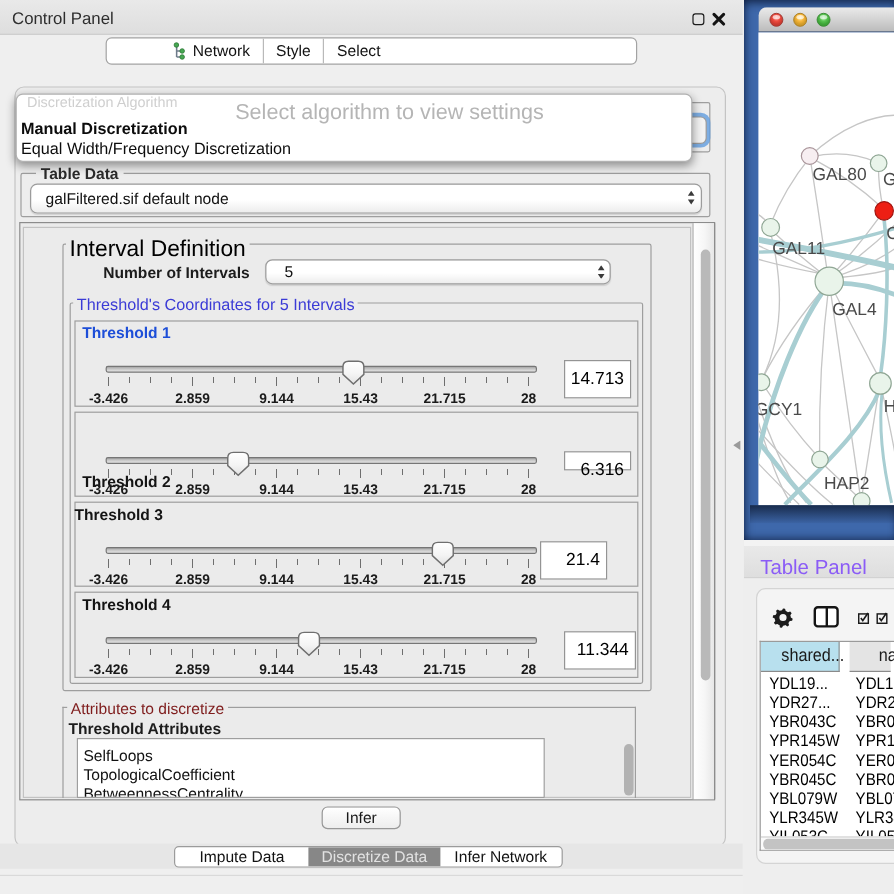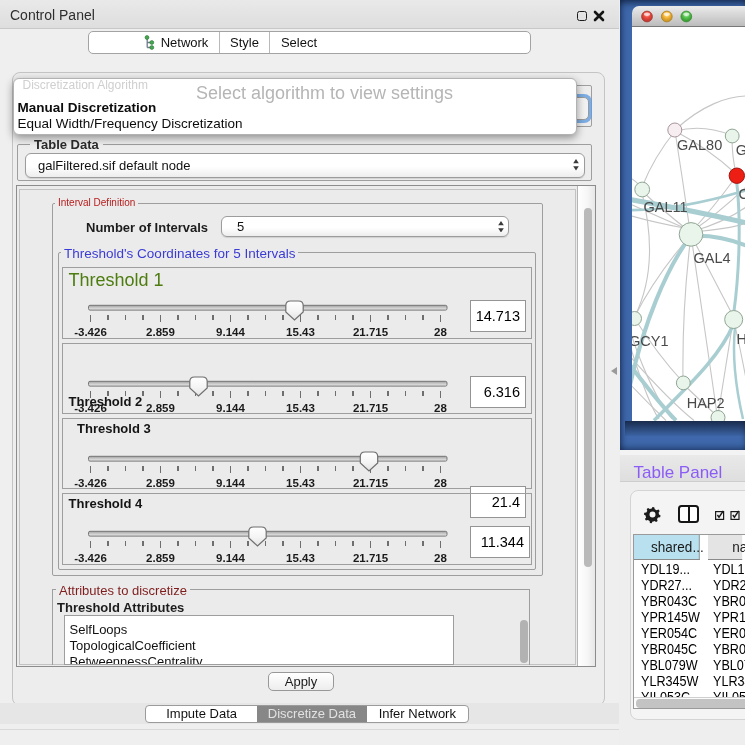--- a/index.html
+++ b/index.html
@@ -50,35 +50,35 @@
     <path d="M3 11.5 L5.8 7.3 L0.2 7.3 Z" fill="#3a3a3a"></path>
   </svg>
 
 <div class="abs" style="left:15.5px;top:185px;width:580.5px;height:482px;border:1px solid #8c8c8c;background:#ebebeb;"></div>
 <div class="abs" style="left:19px;top:188.5px;width:557px;height:476px;border:1px solid #c2c2c2;background:#ebebeb;"></div>
 
 <div class="abs" style="left:576.5px;top:186px;width:19px;height:480px;background:linear-gradient(90deg,#ffffff,#f6f6f6 55%,#e7e7e7);border-left:1px solid #b5b5b5;border-right:1px solid #8c8c8c;"></div>
 <div class="abs" style="left:584px;top:208px;width:8px;height:359px;background:#b9b9b9;border-radius:4px;"></div>
 
 <div class="abs" style="left:52px;top:203px;width:491px;height:373px;border:1px solid #9e9e9e;border-radius:2px;"></div>
-<div class="abs" style="left:55px;top:196.5px;padding:0 3px;background:#ebebeb;font-size:10px;color:#b91c1c;">Interval Definition</div>
+<div class="abs" style="left:55px;top:196.5px;padding:0 3px;background:#ebebeb;font-size:19px;color:#000000;">Interval Definition</div>
 
 <div class="abs" style="left:86px;top:220px;font-size:13px;font-weight:bold;color:#1c1c1c;">Number of Intervals</div>
 <div class="abs" style="left:221px;top:215.5px;width:288px;height:21.5px;background:linear-gradient(#ffffff 55%,#ededed);border:1px solid #9c9c9c;border-radius:6px;box-shadow:0 1px 1px rgba(0,0,0,0.12);"></div>
 <div class="abs" style="left:237px;top:219px;font-size:13px;color:#111;">5</div>
 <svg class="abs" style="left:498px;top:220.7px;" width="6" height="11.5" viewBox="0 0 6 11.5">
     <path d="M3 0 L5.8 4.2 L0.2 4.2 Z" fill="#3a3a3a"></path>
     <path d="M3 11.5 L5.8 7.3 L0.2 7.3 Z" fill="#3a3a3a"></path>
   </svg>
 
 <div class="abs" style="left:58px;top:252px;width:478px;height:318px;border:1px solid #9e9e9e;border-radius:2px;"></div>
 <div class="abs" style="left:61px;top:245.5px;padding:0 3px;background:#ebebeb;font-size:13.5px;color:#3b3bd6;">Threshold's Coordinates for 5 Intervals</div>
 
 <div class="abs" style="left:62px;top:267.0px;width:470px;height:71.5px;border:1px solid #9e9e9e;"></div>
-<div class="abs" style="left:68.5px;top:270.2px;font-size:18px;font-weight:normal;color:#4d7c0f;">Threshold 1</div>
+<div class="abs" style="left:68.5px;top:270.2px;font-size:13px;font-weight:bold;color:#1d4ed8;">Threshold 1</div>
 <svg class="abs" style="left:62px;top:267.0px;" width="470" height="71.5" viewBox="0 0 470 71.5">
   <defs>
       <linearGradient id="trk1" x1="0" y1="0" x2="0" y2="1">
         <stop offset="0%" stop-color="#9e9e9e"></stop>
         <stop offset="45%" stop-color="#c6c6c6"></stop>
         <stop offset="100%" stop-color="#ececec"></stop>
       </linearGradient>
   <linearGradient id="thgrad1" x1="0" y1="0" x2="0" y2="1">
         <stop offset="0%" stop-color="#ffffff"></stop>
         <stop offset="55%" stop-color="#f4f4f4"></stop>
@@ -162,23 +162,23 @@
   <g font-family="Liberation Sans, sans-serif" font-size="11.5" font-weight="bold" fill="#1a1a1a">
       <text x="28.5" y="68.8" text-anchor="middle">-3.426</text>
       <text x="98.5" y="68.8" text-anchor="middle">2.859</text>
       <text x="168.5" y="68.8" text-anchor="middle">9.144</text>
       <text x="238.5" y="68.8" text-anchor="middle">15.43</text>
       <text x="308.5" y="68.8" text-anchor="middle">21.715</text>
       <text x="378.5" y="68.8" text-anchor="middle">28</text>
     </g>
   <path d="M 127.8 45 L 127.8 38.6 Q 127.8 34 132.5 34 L 140.5 34 Q 145.2 34 145.2 38.6 L 145.2 45 L 136.5 53 Z" fill="url(#thgrad2)" stroke="#6f6f6f" stroke-width="1.2"></path>
 </svg>
-<div class="abs" style="left:470px;top:375.5px;width:56px;height:32px;background:#fff;border:1px solid #949494;font-size:14.5px;color:#000;text-align:right;line-height:31.5px;padding-right:5px;">6.316</div>
+<div class="abs" style="left:470px;top:375.5px;width:56px;height:16px;background:#fff;border:1px solid #949494;font-size:14.5px;color:#000;text-align:right;line-height:31.5px;padding-right:5px;">6.316</div>
 <div class="abs" style="left:62px;top:417.5px;width:470px;height:71.5px;border:1px solid #9e9e9e;"></div>
-<div class="abs" style="left:77px;top:420.7px;font-size:13px;font-weight:bold;color:#141414;">Threshold 3</div>
+<div class="abs" style="left:62px;top:420.7px;font-size:13px;font-weight:bold;color:#141414;">Threshold 3</div>
 <svg class="abs" style="left:62px;top:417.5px;" width="470" height="71.5" viewBox="0 0 470 71.5">
   <defs>
       <linearGradient id="trk3" x1="0" y1="0" x2="0" y2="1">
         <stop offset="0%" stop-color="#9e9e9e"></stop>
         <stop offset="45%" stop-color="#c6c6c6"></stop>
         <stop offset="100%" stop-color="#ececec"></stop>
       </linearGradient>
   <linearGradient id="thgrad3" x1="0" y1="0" x2="0" y2="1">
         <stop offset="0%" stop-color="#ffffff"></stop>
         <stop offset="55%" stop-color="#f4f4f4"></stop>
@@ -212,21 +212,21 @@
   <g font-family="Liberation Sans, sans-serif" font-size="11.5" font-weight="bold" fill="#1a1a1a">
       <text x="28.5" y="68.8" text-anchor="middle">-3.426</text>
       <text x="98.5" y="68.8" text-anchor="middle">2.859</text>
       <text x="168.5" y="68.8" text-anchor="middle">9.144</text>
       <text x="238.5" y="68.8" text-anchor="middle">15.43</text>
       <text x="308.5" y="68.8" text-anchor="middle">21.715</text>
       <text x="378.5" y="68.8" text-anchor="middle">28</text>
     </g>
   <path d="M 298.3 45 L 298.3 38.6 Q 298.3 34 303.0 34 L 311.0 34 Q 315.7 34 315.7 38.6 L 315.7 45 L 307.0 53 Z" fill="url(#thgrad3)" stroke="#6f6f6f" stroke-width="1.2"></path>
 </svg>
-<div class="abs" style="left:470px;top:450.5px;width:56px;height:32px;background:#fff;border:1px solid #949494;font-size:14.5px;color:#000;text-align:right;line-height:31.5px;padding-right:5px;margin-top:35px;">21.4</div>
+<div class="abs" style="left:450px;top:450.5px;width:56px;height:32px;background:#fff;border:1px solid #949494;font-size:14.5px;color:#000;text-align:right;line-height:31.5px;padding-right:5px;">21.4</div>
 <div class="abs" style="left:62px;top:493.0px;width:470px;height:71.5px;border:1px solid #9e9e9e;"></div>
 <div class="abs" style="left:68.5px;top:496.2px;font-size:13px;font-weight:bold;color:#141414;">Threshold 4</div>
 <svg class="abs" style="left:62px;top:493.0px;" width="470" height="71.5" viewBox="0 0 470 71.5">
   <defs>
       <linearGradient id="trk4" x1="0" y1="0" x2="0" y2="1">
         <stop offset="0%" stop-color="#9e9e9e"></stop>
         <stop offset="45%" stop-color="#c6c6c6"></stop>
         <stop offset="100%" stop-color="#ececec"></stop>
       </linearGradient>
   <linearGradient id="thgrad4" x1="0" y1="0" x2="0" y2="1">
@@ -273,21 +273,21 @@
 
 <div class="abs" style="left:52px;top:588.5px;width:478px;height:76px;border:1px solid #9e9e9e;border-bottom:none;"></div>
 <div class="abs" style="left:56px;top:582.5px;padding:0 3px;background:#ebebeb;font-size:13px;color:#7f1d1d;">Attributes to discretize</div>
 <div class="abs" style="left:57px;top:599.5px;font-size:13px;font-weight:bold;color:#1c1c1c;">Threshold Attributes</div>
 
 <div class="abs" style="left:63.5px;top:615px;width:390px;height:49.5px;background:#fff;border:1px solid #9e9e9e;overflow:hidden;">
   <div style="padding:5.5px 0 0 5px;font-size:13px;line-height:16.2px;color:#111;">SelfLoops<br>TopologicalCoefficient<br>BetweennessCentrality</div>
 </div>
 <div class="abs" style="left:519.5px;top:619.5px;width:8.5px;height:43px;background:#b2b2b2;border-radius:4px;"></div>
 
-<div class="abs" style="left:268px;top:672px;width:66px;height:18.5px;background:linear-gradient(#ffffff,#ededed);border:1px solid #989898;border-radius:5px;text-align:center;font-size:13px;line-height:17px;color:#1a1a1a;">Apply</div>
+<div class="abs" style="left:268px;top:672px;width:66px;height:18.5px;background:linear-gradient(#ffffff,#ededed);border:1px solid #989898;border-radius:5px;text-align:center;font-size:13px;line-height:17px;color:#1a1a1a;">Infer</div>
 
 <div class="abs" style="left:0;top:702.5px;width:619px;height:21.5px;background:#e6e6e6;"></div>
 <div class="abs" style="left:145px;top:704.5px;width:324px;height:18px;background:#fff;border:1px solid #9b9b9b;border-radius:4px;overflow:hidden;display:flex;">
   <div style="width:119px;display:flex;align-items:center;justify-content:center;font-size:13px;color:#111;">Impute Data</div>
   <div style="width:117px;display:flex;align-items:center;justify-content:center;font-size:13px;color:#e2e2e2;background:#878787;">Discretize Data</div>
   <div style="width:108.5px;display:flex;align-items:center;justify-content:center;font-size:13px;color:#111;">Infer Network</div>
 </div>
 <div class="abs" style="left:0;top:729px;width:619px;height:1px;background:#d9d9d9;"></div>
 
 <svg class="abs" style="left:611px;top:367px;" width="7" height="8" viewBox="0 0 7 8">

